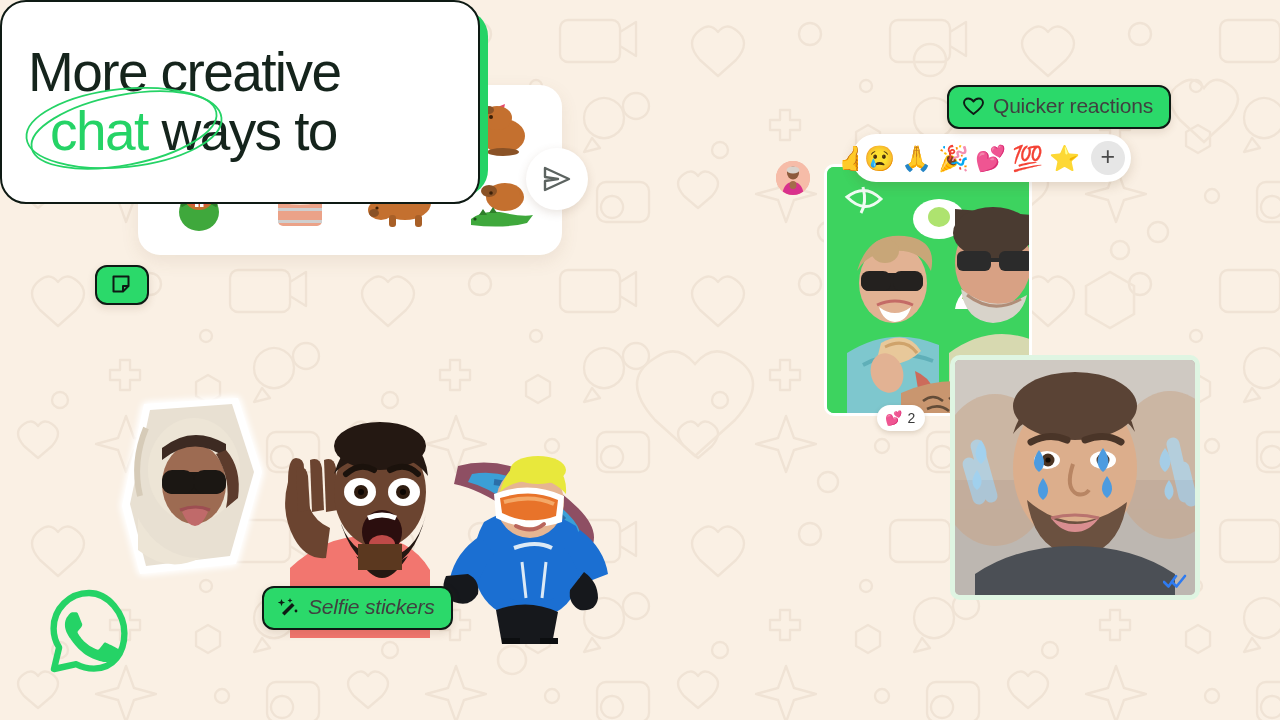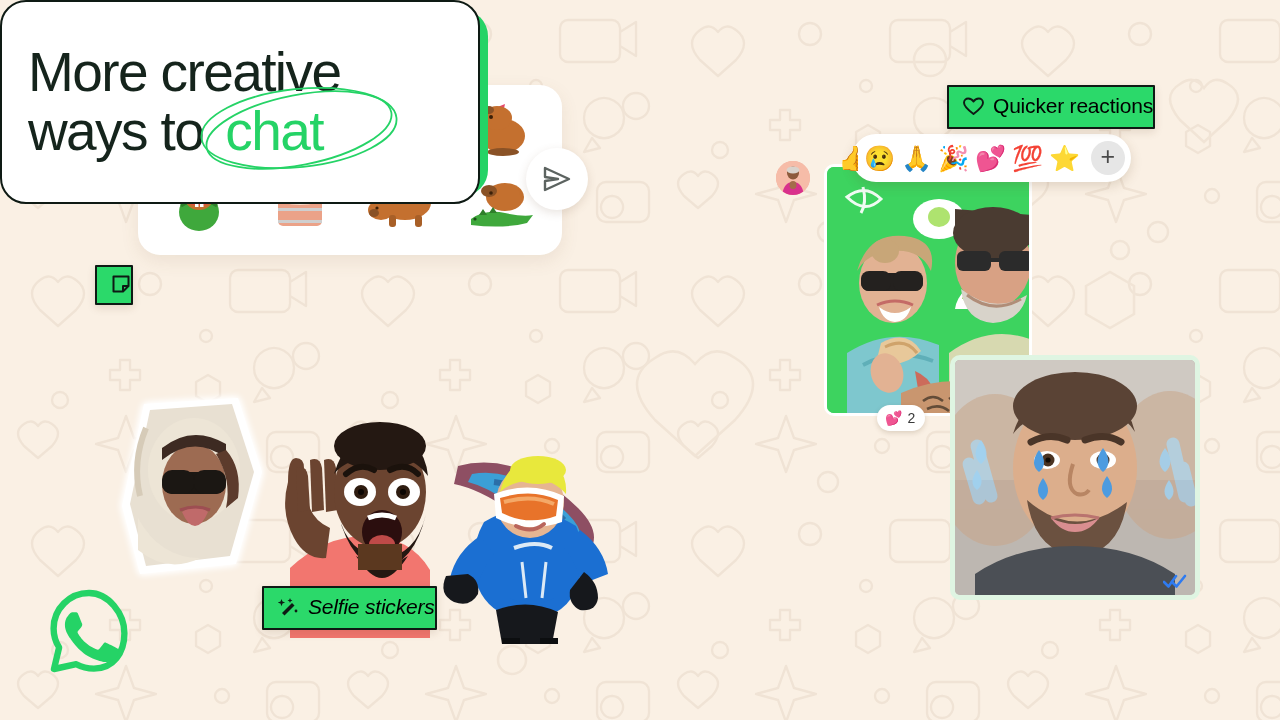--- a/index.html
+++ b/index.html
@@ -56,23 +56,23 @@
   }
 
   
   .pill {
     position: absolute;
     display: inline-flex;
     align-items: center;
     gap: 9px;
     background: #2BD96A;
     border: 2.5px solid #0E1A14;
-    border-radius: 1px;
-    padding: 7px 0 9px 14px;
-    color: #000000;
+    border-radius: 12px;
+    padding: 7px 16px 9px 14px;
+    color: #404040;
     font-size: 21px;
     letter-spacing: -.2px;
     white-space: nowrap;
     box-shadow: 0 3px 8px rgba(90,60,30,.14);
     z-index: 40;
   }
   .pill .glyph { font-size: 19px; display: inline-flex; }
 
   #pill-sticker-pack { left: 95px; top: 265px; }
   #pill-quicker      { left: 947px; top: 85px; }
@@ -353,28 +353,28 @@
     <svg width="30" height="28" viewBox="0 0 30 28">
       <path d="M3 3 L27 14 L3 25 L3 16 L16 14 L3 12 Z" fill="none" stroke="#5C6360" stroke-width="2.4" stroke-linejoin="round"></path>
     </svg>
   </div>
 
   <div id="headline-card">
     <div id="headline-shadow"></div>
     <div id="headline-white">
       <div class="headline-line">More creative</div>
       <div class="headline-line" id="headline-line2">
-        <span>ways to</span>
         <span id="chat-word">
           <svg id="chat-ellipse" viewBox="0 0 208 92">
             <ellipse cx="104" cy="46" rx="98" ry="39" fill="none" stroke="#25D366" stroke-width="1.8" transform="rotate(-6 104 46)"></ellipse>
             <ellipse cx="104" cy="48" rx="94" ry="35" fill="none" stroke="#25D366" stroke-width="1.8" transform="rotate(-11 104 48)"></ellipse>
           </svg>
           <span>chat</span>
         </span>
+        <span>ways to</span>
       </div>
     </div>
   </div>
 
   <div class="pill" id="pill-sticker-pack">
     <span class="glyph">
       <svg width="20" height="20" viewBox="0 0 20 20">
         <path d="M2.5 2.5 h15 v9.5 l-5.5 5.5 h-9.5 z" fill="none" stroke="#0E1A14" stroke-width="2" stroke-linejoin="round"></path>
         <path d="M17.5 12 h-5.5 v5.5" fill="none" stroke="#0E1A14" stroke-width="2" stroke-linejoin="round"></path>
       </svg>

